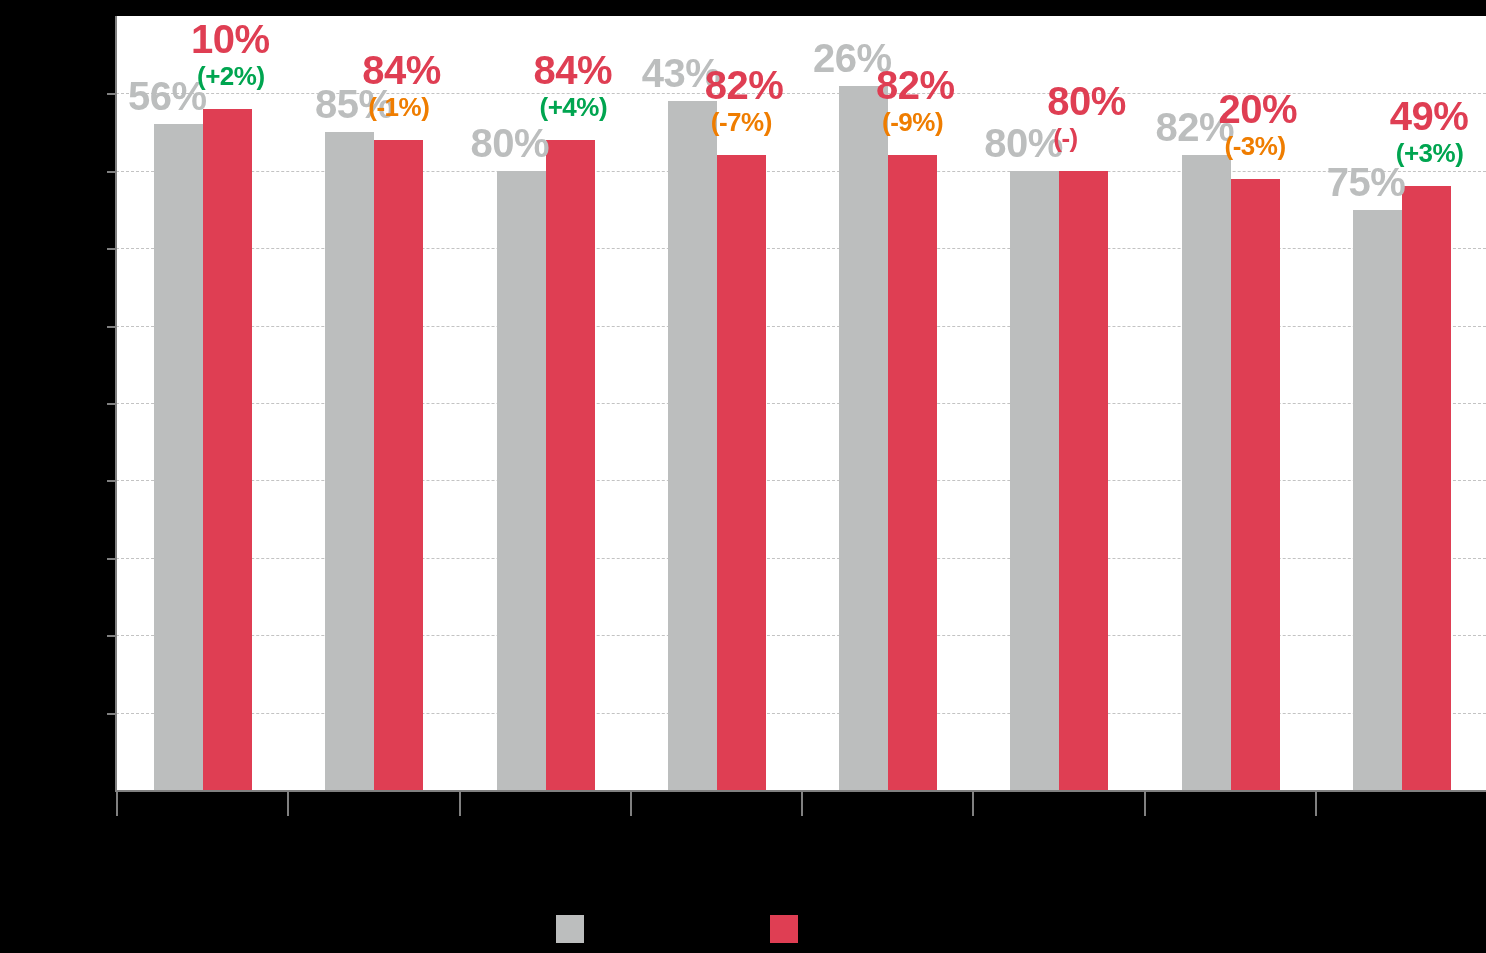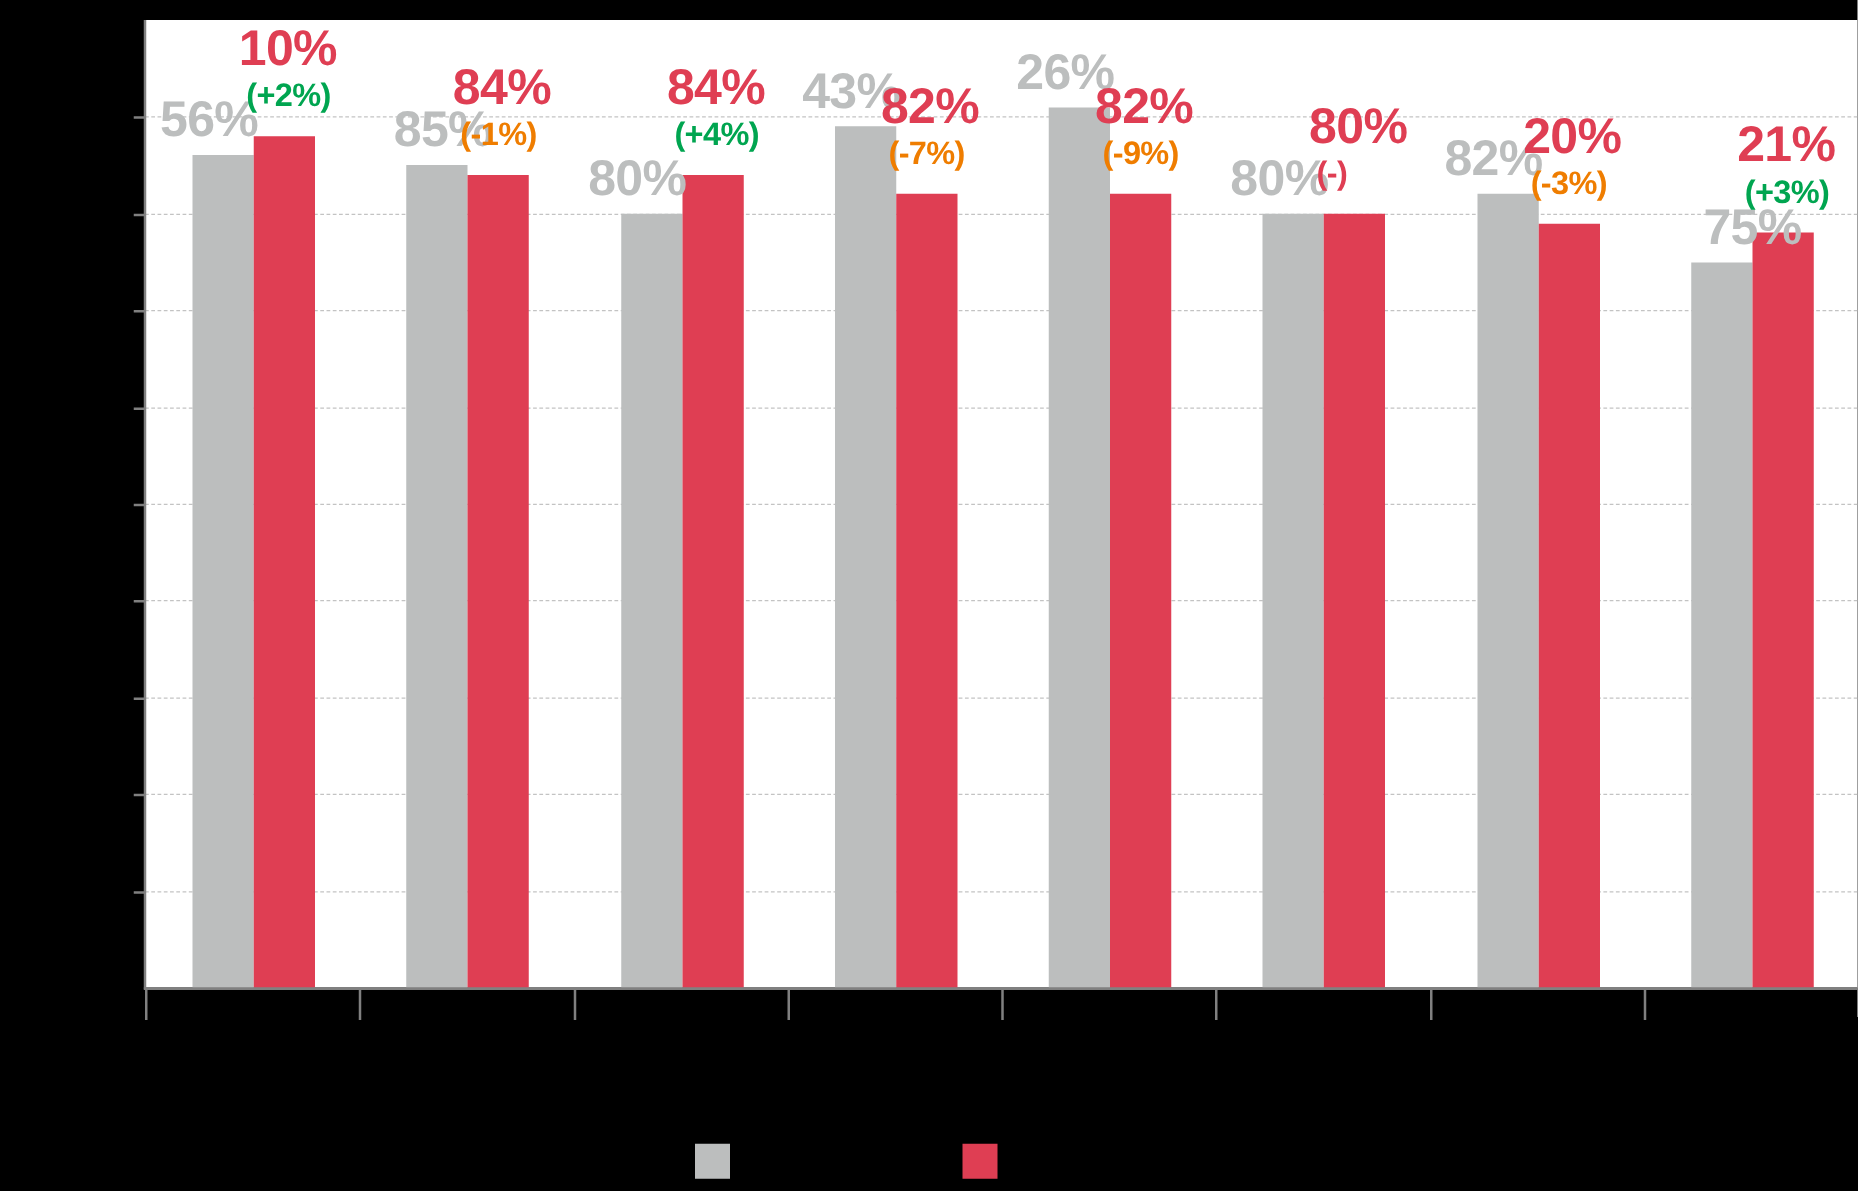--- a/index.html
+++ b/index.html
@@ -169,22 +169,22 @@
       <div class="lbl lbl-delta delta-down" style="left: 710.75px; top: 109.32px;">(-7%)</div>
       <div class="lbl lbl-prev" style="left: 813px; top: 37.66px;">26%</div>
       <div class="lbl lbl-curr" style="left: 876px; top: 65.32px;">82%</div>
       <div class="lbl lbl-delta delta-down" style="left: 882px; top: 109.32px;">(-9%)</div>
       <div class="lbl lbl-prev" style="left: 984.25px; top: 122.8px;">80%</div>
       <div class="lbl lbl-curr" style="left: 1047.25px; top: 80.8px;">80%</div>
       <div class="lbl lbl-delta delta-flat" style="left: 1053.25px; top: 124.8px;">(-)</div>
       <div class="lbl lbl-prev" style="left: 1155.5px; top: 107.32px;">82%</div>
       <div class="lbl lbl-curr" style="left: 1218.5px; top: 88.54px;">20%</div>
       <div class="lbl lbl-delta delta-down" style="left: 1224.5px; top: 132.54px;">(-3%)</div>
-      <div class="lbl lbl-prev" style="left: 1326.75px; top: 161.5px; margin-left: 36px;">75%</div>
-      <div class="lbl lbl-curr" style="left: 1389.75px; top: 96.28px;">21%</div>
+      <div class="lbl lbl-prev" style="left: 1326.75px; top: 161.5px;">75%</div>
+      <div class="lbl lbl-curr" style="left: 1389.75px; top: 96.28px;">49%</div>
       <div class="lbl lbl-delta delta-up" style="left: 1395.75px; top: 140.28px;">(+3%)</div>
     </div>
 
   <div class="legend" id="legend">
       <div class="legend-item" style="left: 556px; top: 0px;">
         <span class="legend-swatch prev"></span>
         <span class="legend-text"></span>
       </div>
       <div class="legend-item" style="left: 770px; top: 0px;">
         <span class="legend-swatch curr"></span>

